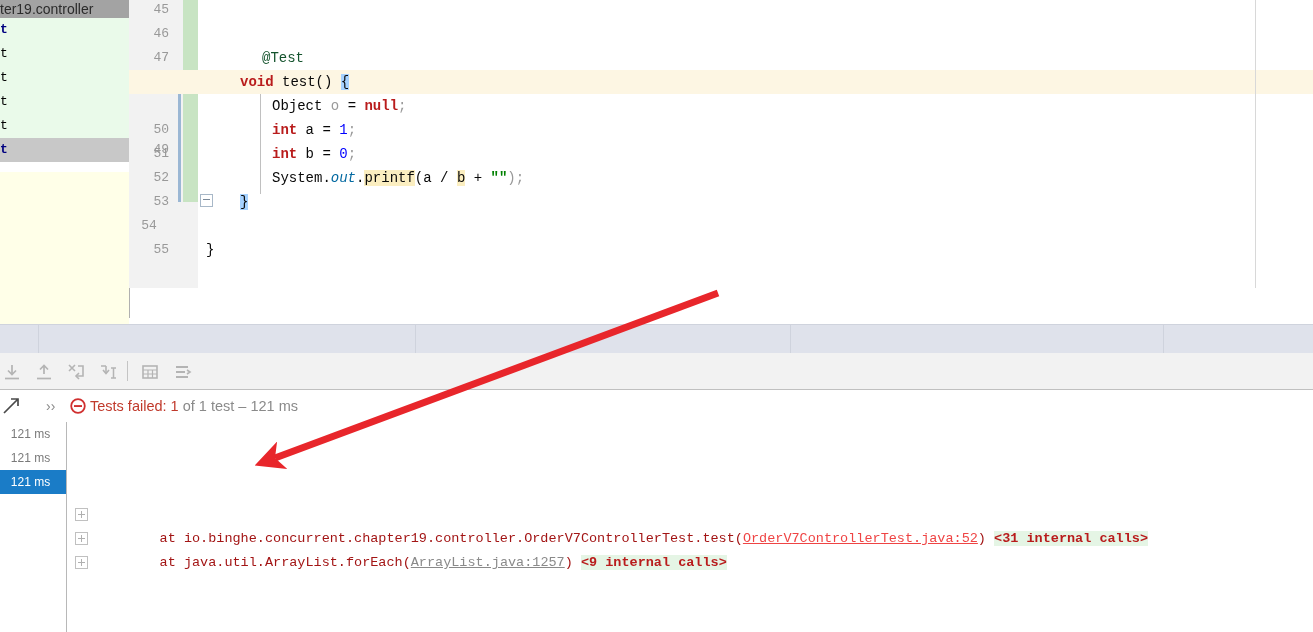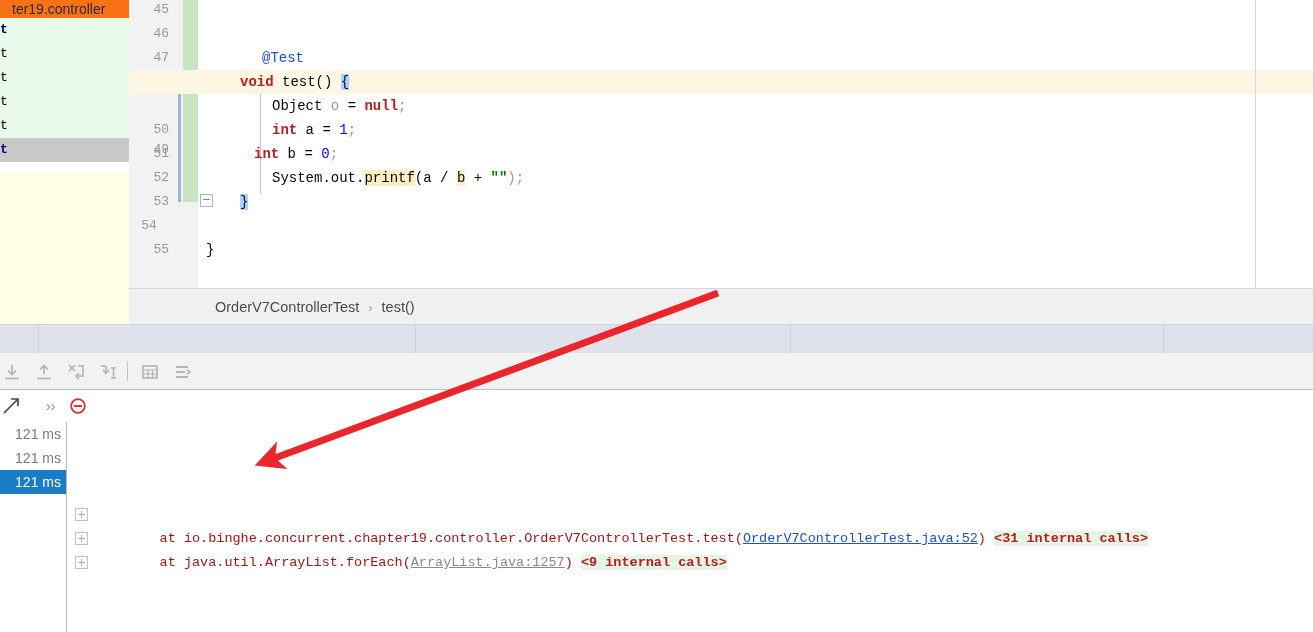--- a/index.html
+++ b/index.html
@@ -23,27 +23,26 @@
     width: 129px;
     height: 318px;
     background: #ffffff;
     border-right: 1px solid #b0b0b0;
     overflow: hidden;
   }
   .cpl-header {
     position: absolute;
     left: 0; top: 0;
     width: 129px; height: 18px;
-    background: #f97316;
+    background: #a3a3a3;
     color: #2b2b2b;
     font-size: 14px;
     line-height: 18px;
     white-space: nowrap;
     overflow: hidden;
-    padding-left: 12px;
   }
   .cpl-list {
     position: absolute;
     left: 0; top: 18px;
     width: 129px;
   }
   .cpl-item {
     height: 24px;
     line-height: 24px;
     background: #eafaea;
@@ -158,22 +157,22 @@
   .code-line {
     position: absolute;
     left: 0;
     height: 24px;
     line-height: 24px;
     white-space: pre;
     color: #080808;
   }
   .kw  { color: #b91c1c; font-weight: bold; }
   .num { color: #0000ff; }
-  .ann { color: #1d4ed8; padding-left: 22px; }
-  .fld { color: #000000; }
+  .ann { color: #14532d; padding-left: 22px; }
+  .fld { color: #0369a1; font-style: italic; }
   .str { color: #008000; font-weight: bold; }
   .gray{ color: #9a9a9a; }
   .sel { background: #a6d2ff; }
   .ident-hl { background: #fbeec0; }
   #indent-guide {
     position: absolute;
     left: 46px; top: 94px;
     width: 1px; height: 100px;
     background: #c0c0c0;
   }
@@ -295,23 +294,23 @@
   #duration-col {
     position: absolute;
     left: 0; top: 422px;
     width: 66px; height: 210px;
     background: #ffffff;
     border-right: 1px solid #b8b8b8;
   }
   .dur-row {
     height: 24px;
     line-height: 24px;
-    text-align: right;
+    text-align: center;
     padding-right: 5px;
-    font-size: 14px;
+    font-size: 12px;
     color: #7a7a7a;
   }
   .dur-row.selected {
     background: #1a7cc7;
     color: #ffffff;
   }
 
   
   #console {
     position: absolute;
@@ -322,21 +321,21 @@
     font-size: 13.5px;
   }
   .trace-line {
     position: absolute;
     left: 0;
     height: 24px; line-height: 24px;
     white-space: pre;
   }
   .exc { color: #a31515; }
   .at  { color: #a31515; }
-  .link { color: #1d4ed8; text-decoration: underline; }
+  .link { color: #ef4444; text-decoration: underline; }
   .link-gray { color: #8a8a8a; text-decoration: underline; }
   .intcalls {
     color: #b91c1c;
     background: #e5f5e5;
     font-weight: bold;
   }
   .plus-box {
     position: absolute;
     width: 11px; height: 11px;
     border: 1px solid #c0c0c0;
@@ -429,35 +428,30 @@
       <div id="right-margin"></div>
 
       <div class="code-line" style="top:46px; left:26px;"><span class="ann">@Test</span></div>
 
       <div class="code-line" style="top:70px; left:26px;"><span class="kw">void</span><span> test() </span><span class="sel">{</span></div>
 
       <div class="code-line" style="top:94px; left:58px;"><span>Object</span><span class="gray"> o </span><span>= </span><span class="kw">null</span><span class="gray">;</span></div>
 
       <div class="code-line" style="top:118px; left:58px;"><span class="kw">int</span><span> a = </span><span class="num">1</span><span class="gray">;</span></div>
 
-      <div class="code-line" style="top:142px; left:40px;text-align:center;"><span class="kw">int</span><span> b = </span><span class="num">0</span><span class="gray">;</span></div>
+      <div class="code-line" style="top:142px; left:58px;text-align:center;"><span class="kw">int</span><span> b = </span><span class="num">0</span><span class="gray">;</span></div>
 
       <div class="code-line" style="top:166px; left:58px;"><span>System.</span><span class="fld">out</span><span>.</span><span class="ident-hl">printf</span><span>(a / </span><span class="ident-hl">b</span><span> + </span><span class="str">""</span><span class="gray">);</span></div>
 
       <div class="code-line" style="top:190px; left:26px;"><span class="sel">}</span></div>
 
       <div class="code-line" style="top:238px; left:-8px;"><span>}</span></div>
     </div>
   </div>
 
-  <div id="breadcrumb-bar">
-    <div id="breadcrumb">
-      <span>OrderV7ControllerTest</span><span class="crumb-sep">›</span><span>test()</span>
-    </div>
-  </div>
 
   <div id="status-bar">
     <div class="status-seg" style="left:0px; width:38px;"></div>
     <div class="status-seg" style="left:38px; width:377px;"></div>
     <div class="status-seg" style="left:415px; width:375px;"></div>
     <div class="status-seg" style="left:790px; width:373px;"></div>
     <div class="status-seg" style="left:1163px; width:150px; border-right:none;"></div>
   </div>
 
   <div id="runner-toolbar">
@@ -492,20 +486,21 @@
 
   <div id="results-header">
     <svg id="expand-icon" viewBox="0 0 18 18">
       <path d="M2 16 L16 2 M9 2 L16 2 L16 9" stroke="#4a4a4a" stroke-width="1.7" fill="none"></path>
     </svg>
     <div id="chevrons">››</div>
     <svg id="fail-icon" viewBox="0 0 16 16">
       <circle cx="8" cy="8" r="6.8" fill="none" stroke="#d03030" stroke-width="1.8"></circle>
       <rect x="4" y="7.1" width="8" height="1.9" fill="#d03030"></rect>
     </svg>
+    <div id="fail-text"><span class="lbl">Tests failed:</span> <span class="cnt">1</span><span class="rest"> of 1 test – 121 ms</span></div>
   </div>
 
   <div id="duration-col">
     <div class="dur-row">121 ms</div>
     <div class="dur-row">121 ms</div>
     <div class="dur-row selected">121 ms</div>
   </div>
 
   <div id="console">
 

